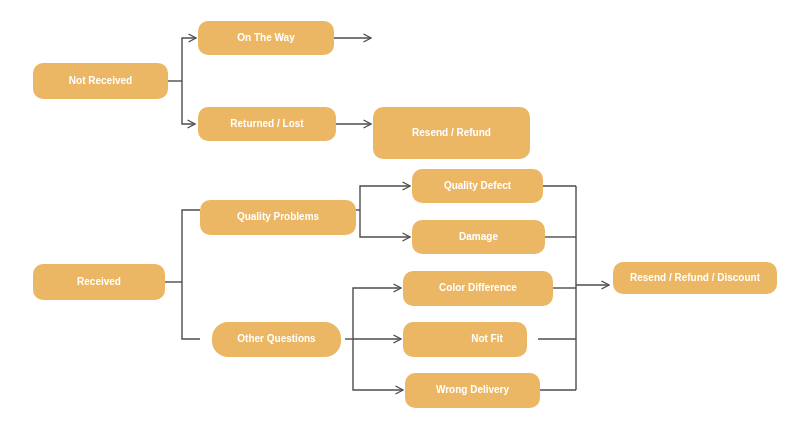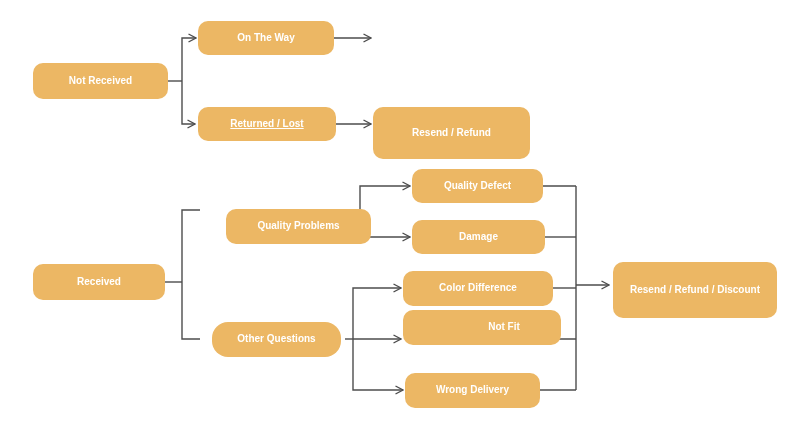--- a/index.html
+++ b/index.html
@@ -88,35 +88,35 @@
     <path class="edge" d="M540 390 H576"></path>
     <path class="edge" d="M576 186 V390"></path>
     <path class="edge" d="M576 285 H609" marker-end="url(#arrow)"></path>
   </svg>
 
   <div class="node" style="left:33px; top:63px; width:135px; height:36px;">Not Received</div>
 
   <div class="node" style="left:198px; top:21px; width:136px; height:34px;">On The Way</div>
 
 
-  <div class="node" style="left:198px; top:107px; width:138px; height:34px;text-decoration:underline;">Returned / Lost</div>
+  <div class="node" style="left:198px; top:107px; width:138px; height:34px;">Returned / Lost</div>
 
   <div class="node" style="left:373px; top:107px; width:157px; height:52px;">Resend / Refund</div>
 
   <div class="node" style="left:33px; top:264px; width:132px; height:36px;">Received</div>
 
-  <div class="node" style="left:200px; top:209px; width:145px; height:35px;margin-left:26px;">Quality Problems</div>
+  <div class="node" style="left:200px; top:200px; width:156px; height:35px;">Quality Problems</div>
 
   <div class="node" style="left:212px; top:322px; width:129px; height:35px;border-radius:16px;">Other Questions</div>
 
   <div class="node" style="left:412px; top:169px; width:131px; height:34px;">Quality Defect</div>
 
   <div class="node" style="left:412px; top:220px; width:133px; height:34px;">Damage</div>
 
   <div class="node" style="left:403px; top:271px; width:150px; height:35px;">Color Difference</div>
 
-  <div class="node" style="left:403px; top:310px; width:158px; height:35px;padding-left:48px;">Not Fit</div>
+  <div class="node" style="left:403px; top:322px; width:124px; height:35px;padding-left:48px;">Not Fit</div>
 
   <div class="node" style="left:405px; top:373px; width:135px; height:35px;">Wrong Delivery</div>
 
-  <div class="node" style="left:613px; top:262px; width:164px; height:56px;">Resend / Refund / Discount</div>
+  <div class="node" style="left:613px; top:262px; width:164px; height:32px;">Resend / Refund / Discount</div>
 
 </div>
 
 </body></html>

